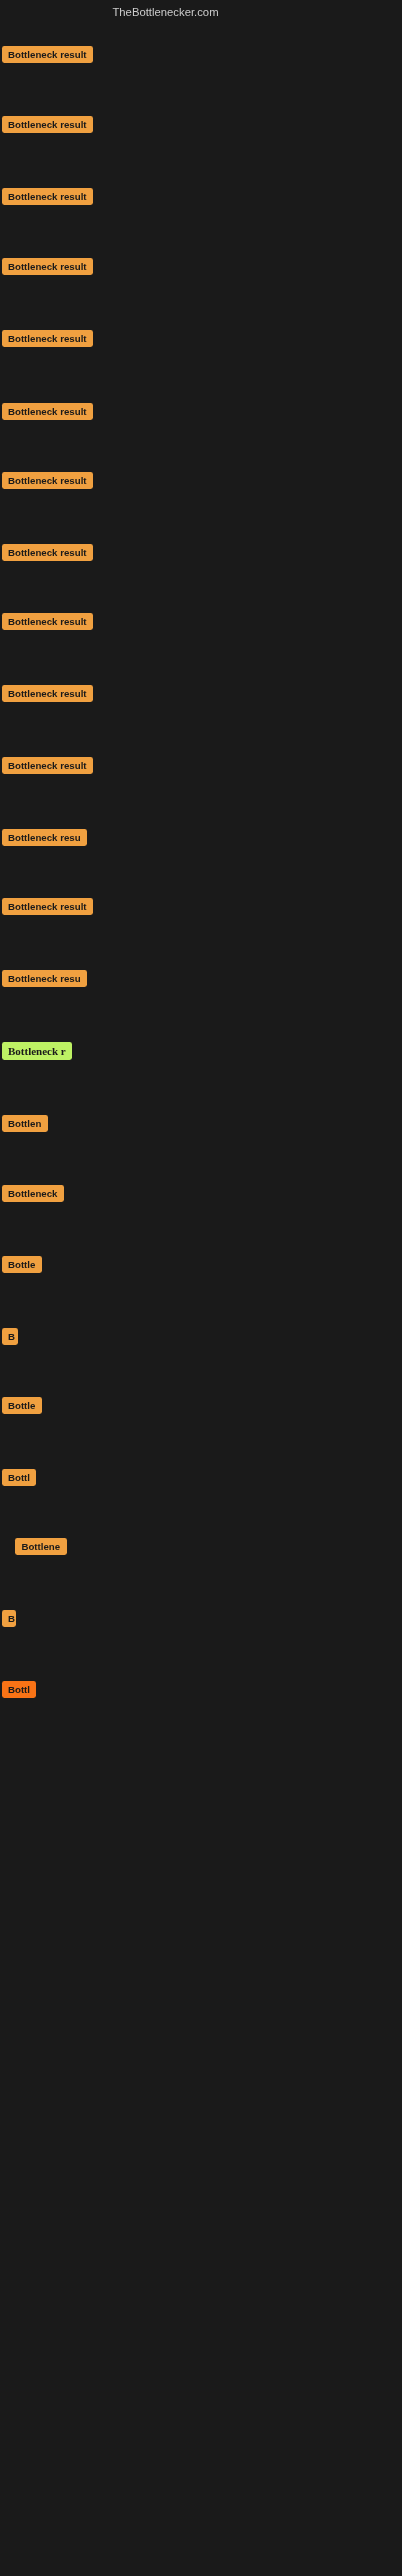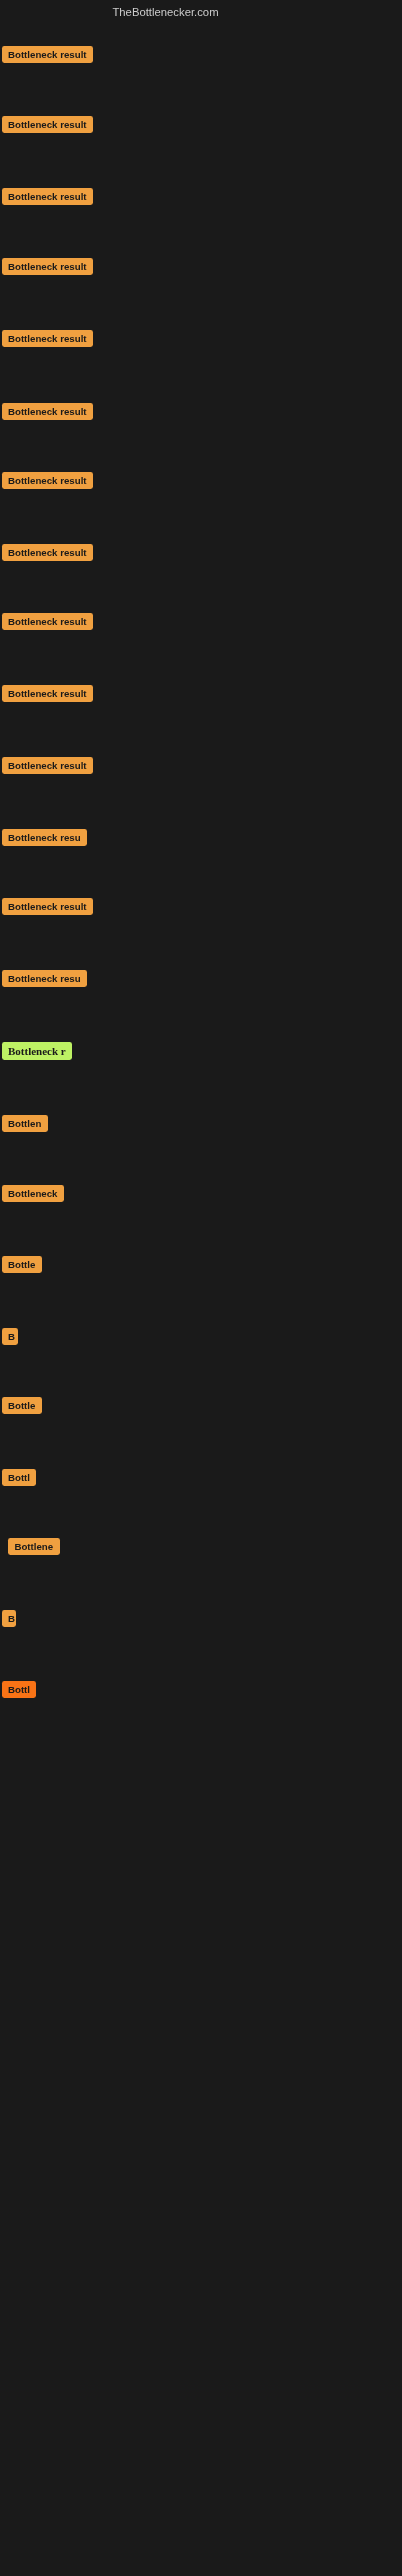--- a/index.html
+++ b/index.html
@@ -38,19 +38,19 @@
       <div style="position: absolute; top: 829px; left: 1.6px;"><span style="display: inline-block; background-color: rgb(240, 160, 64); color: rgb(26, 26, 26); font-size: 9.7px; font-weight: bold; padding: 3.2px 6.4px; border-radius: 2.4px; max-width: 87px; overflow: hidden; white-space: nowrap; font-family: Arial, sans-serif;">Bottleneck resu</span></div>
       <div style="position: absolute; top: 898px; left: 1.6px;"><span style="display: inline-block; background-color: rgb(240, 160, 64); color: rgb(26, 26, 26); font-size: 9.7px; font-weight: bold; padding: 3.2px 6.4px; border-radius: 2.4px; max-width: 97px; overflow: hidden; white-space: nowrap; font-family: Arial, sans-serif;">Bottleneck result</span></div>
       <div style="position: absolute; top: 970px; left: 1.6px;"><span style="display: inline-block; background-color: rgb(240, 160, 64); color: rgb(26, 26, 26); font-size: 9.7px; font-weight: bold; padding: 3.2px 6.4px; border-radius: 2.4px; max-width: 87px; overflow: hidden; white-space: nowrap; font-family: Arial, sans-serif;">Bottleneck resu</span></div>
       <div style="position: absolute; top: 1042px; left: 1.6px;"><span style="display: inline-block; background-color: #bef264; color: rgb(26, 26, 26); font-size: 11px; font-weight: bold; padding: 3.2px 6.4px; border-radius: 2.4px; max-width: 71px; overflow: hidden; white-space: nowrap; font-family: Liberation Serif, serif;">Bottleneck r</span></div>
       <div style="position: absolute; top: 1115px; left: 1.6px;"><span style="display: inline-block; background-color: rgb(240, 160, 64); color: rgb(26, 26, 26); font-size: 9.7px; font-weight: bold; padding: 3.2px 6.4px; border-radius: 2.4px; max-width: 53px; overflow: hidden; white-space: nowrap; font-family: Arial, sans-serif; text-align: center;">Bottlen</span></div>
       <div style="position: absolute; top: 1185px; left: 1.6px;"><span style="display: inline-block; background-color: rgb(240, 160, 64); color: rgb(26, 26, 26); font-size: 9.7px; font-weight: bold; padding: 3.2px 6.4px; border-radius: 2.4px; max-width: 64px; overflow: hidden; white-space: nowrap; font-family: Arial, sans-serif;">Bottleneck</span></div>
       <div style="position: absolute; top: 1256px; left: 1.6px;"><span style="display: inline-block; background-color: rgb(240, 160, 64); color: rgb(26, 26, 26); font-size: 9.7px; font-weight: bold; padding: 3.2px 6.4px; border-radius: 2.4px; max-width: 47px; overflow: hidden; white-space: nowrap; font-family: Arial, sans-serif;">Bottle</span></div>
       <div style="position: absolute; top: 1328px; left: 1.6px;"><span style="display: inline-block; background-color: rgb(240, 160, 64); color: rgb(26, 26, 26); font-size: 9.7px; font-weight: bold; padding: 3.2px 6.4px; border-radius: 2.4px; max-width: 16px; overflow: hidden; white-space: nowrap; font-family: Arial, sans-serif;">B</span></div>
       <div style="position: absolute; top: 1397px; left: 1.6px;"><span style="display: inline-block; background-color: rgb(240, 160, 64); color: rgb(26, 26, 26); font-size: 9.7px; font-weight: bold; padding: 3.2px 6.4px; border-radius: 2.4px; max-width: 47px; overflow: hidden; white-space: nowrap; font-family: Arial, sans-serif;">Bottle</span></div>
       <div style="position: absolute; top: 1469px; left: 1.6px;"><span style="display: inline-block; background-color: rgb(240, 160, 64); color: rgb(26, 26, 26); font-size: 9.7px; font-weight: bold; padding: 3.2px 6.4px; border-radius: 2.4px; max-width: 35px; overflow: hidden; white-space: nowrap; font-family: Arial, sans-serif;">Bottl</span></div>
-      <div style="position: absolute; top: 1538px; left: 8px;"><span style="display: inline-block; background-color: rgb(240, 160, 64); color: rgb(26, 26, 26); font-size: 9.7px; font-weight: bold; padding: 3.2px 6.4px; border-radius: 2.4px; max-width: 58px; overflow: hidden; white-space: nowrap; font-family: Arial, sans-serif;">Bottlene</span></div>
+      <div style="position: absolute; top: 1538px; left: 15px;"><span style="display: inline-block; background-color: rgb(240, 160, 64); color: rgb(26, 26, 26); font-size: 9.7px; font-weight: bold; padding: 3.2px 6.4px; border-radius: 2.4px; max-width: 58px; overflow: hidden; white-space: nowrap; font-family: Arial, sans-serif;">Bottlene</span></div>
       <div style="position: absolute; top: 1610px; left: 1.6px;"><span style="display: inline-block; background-color: rgb(240, 160, 64); color: rgb(26, 26, 26); font-size: 9.7px; font-weight: bold; padding: 3.2px 6.4px; border-radius: 2.4px; max-width: 14.5px; overflow: hidden; white-space: nowrap; font-family: Arial, sans-serif;">B</span></div>
       <div style="position: absolute; top: 1681px; left: 1.6px;"><span style="display: inline-block; background-color: #f97316; color: rgb(26, 26, 26); font-size: 9.7px; font-weight: bold; padding: 3.2px 6.4px; border-radius: 2.4px; max-width: 42px; overflow: hidden; white-space: nowrap; font-family: Arial, sans-serif;">Bottl</span></div>
     </div>
 
 </div>
 
 
 </body></html>

